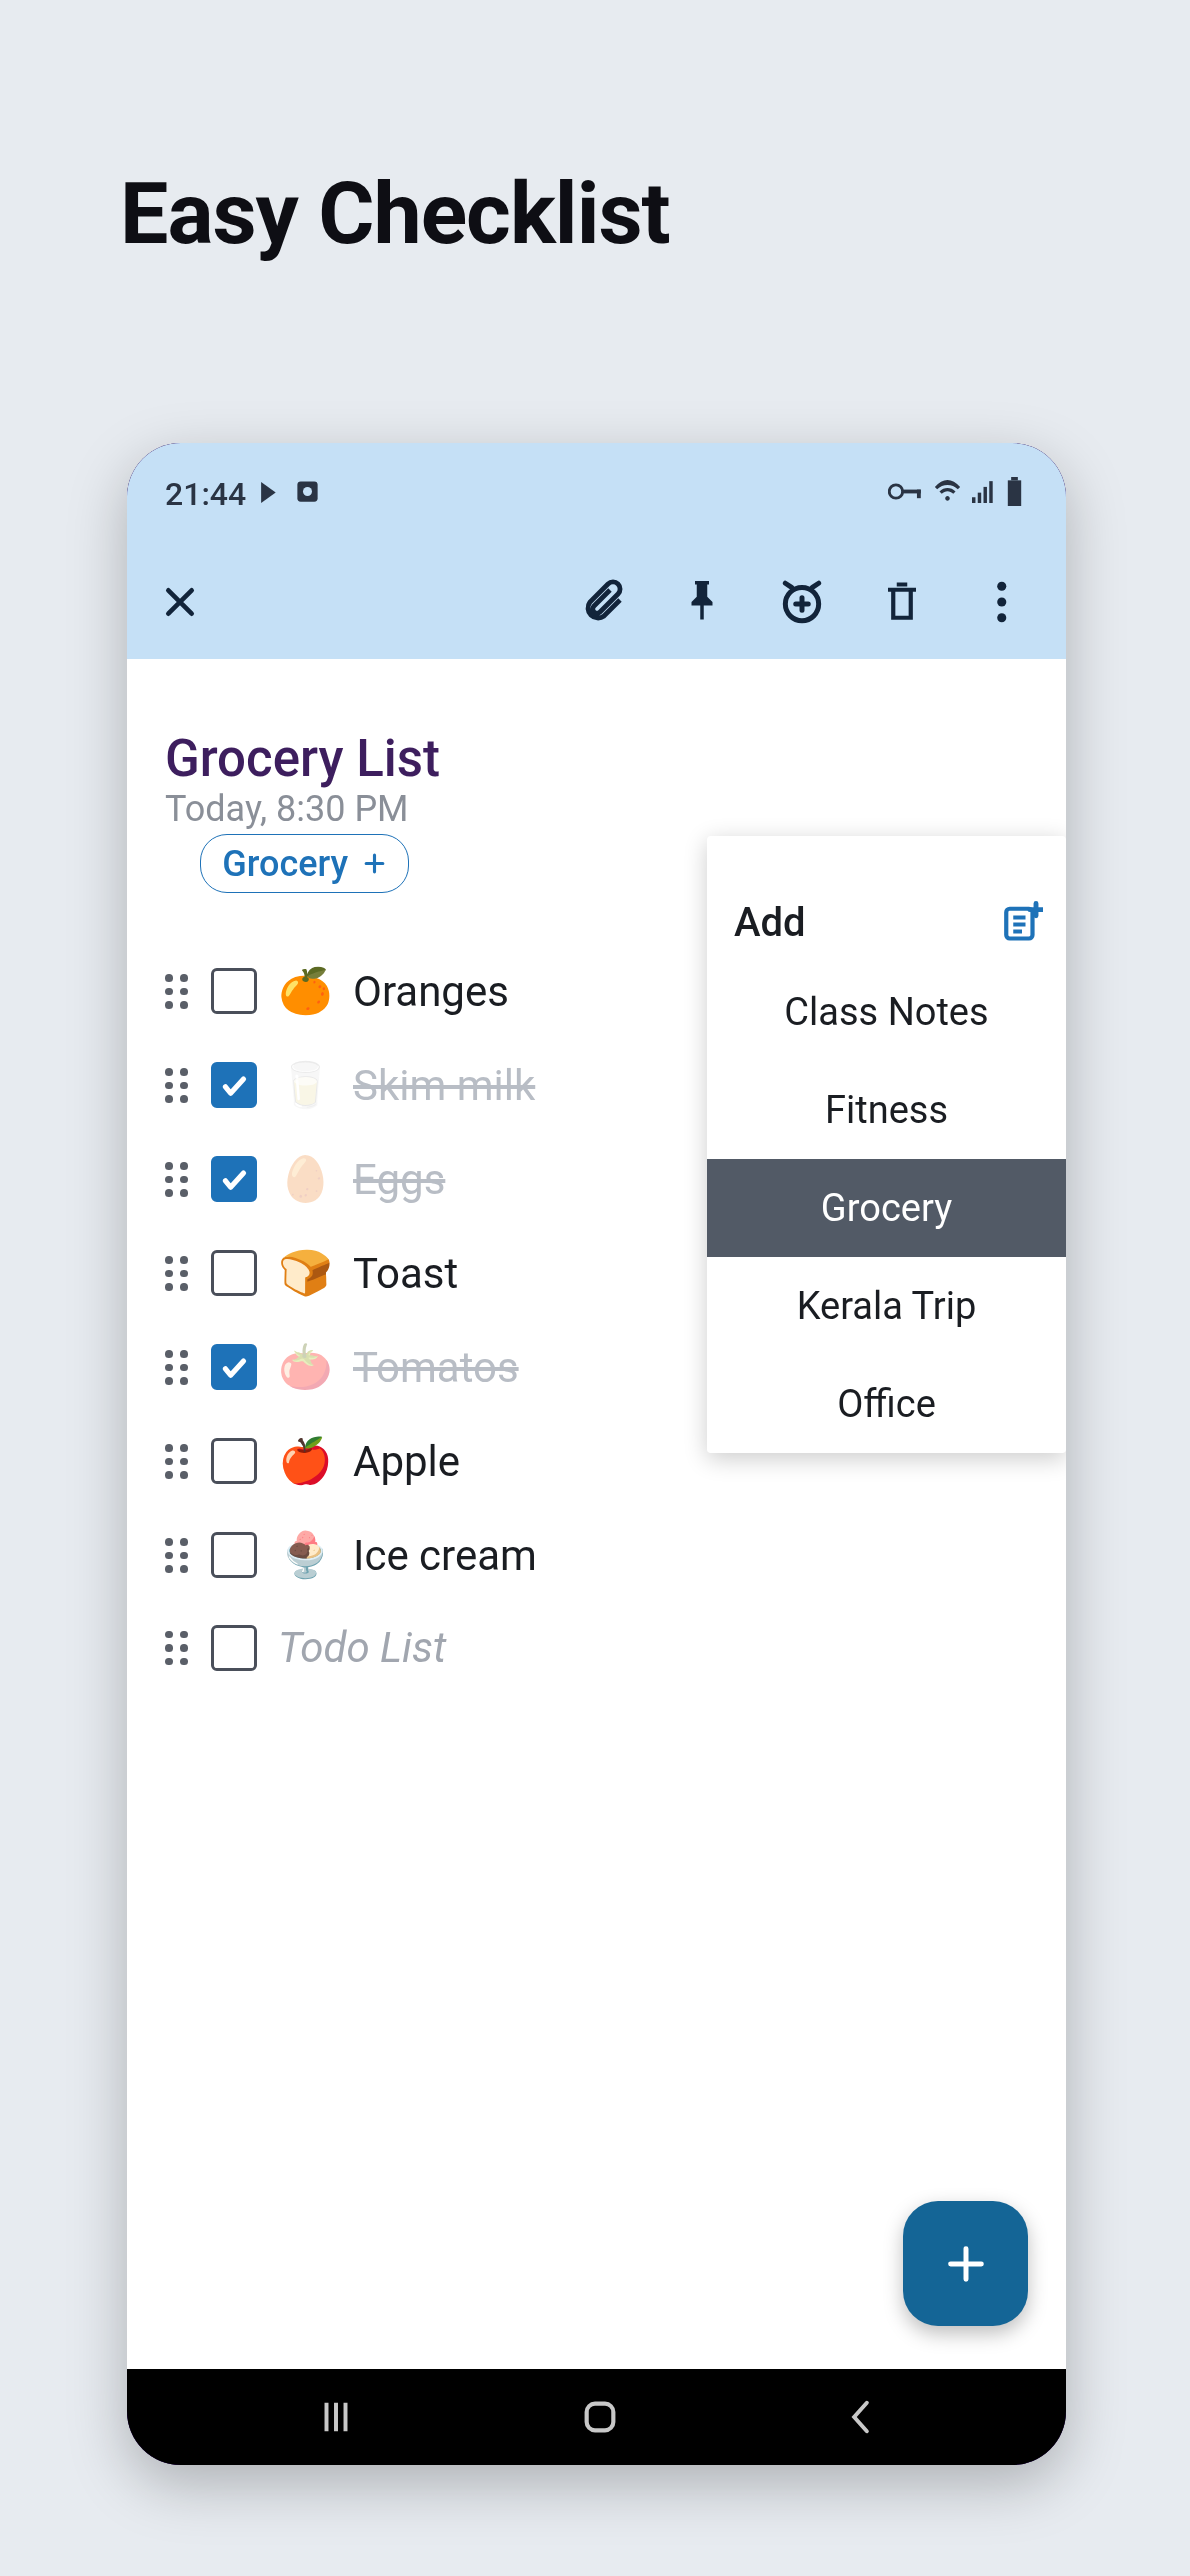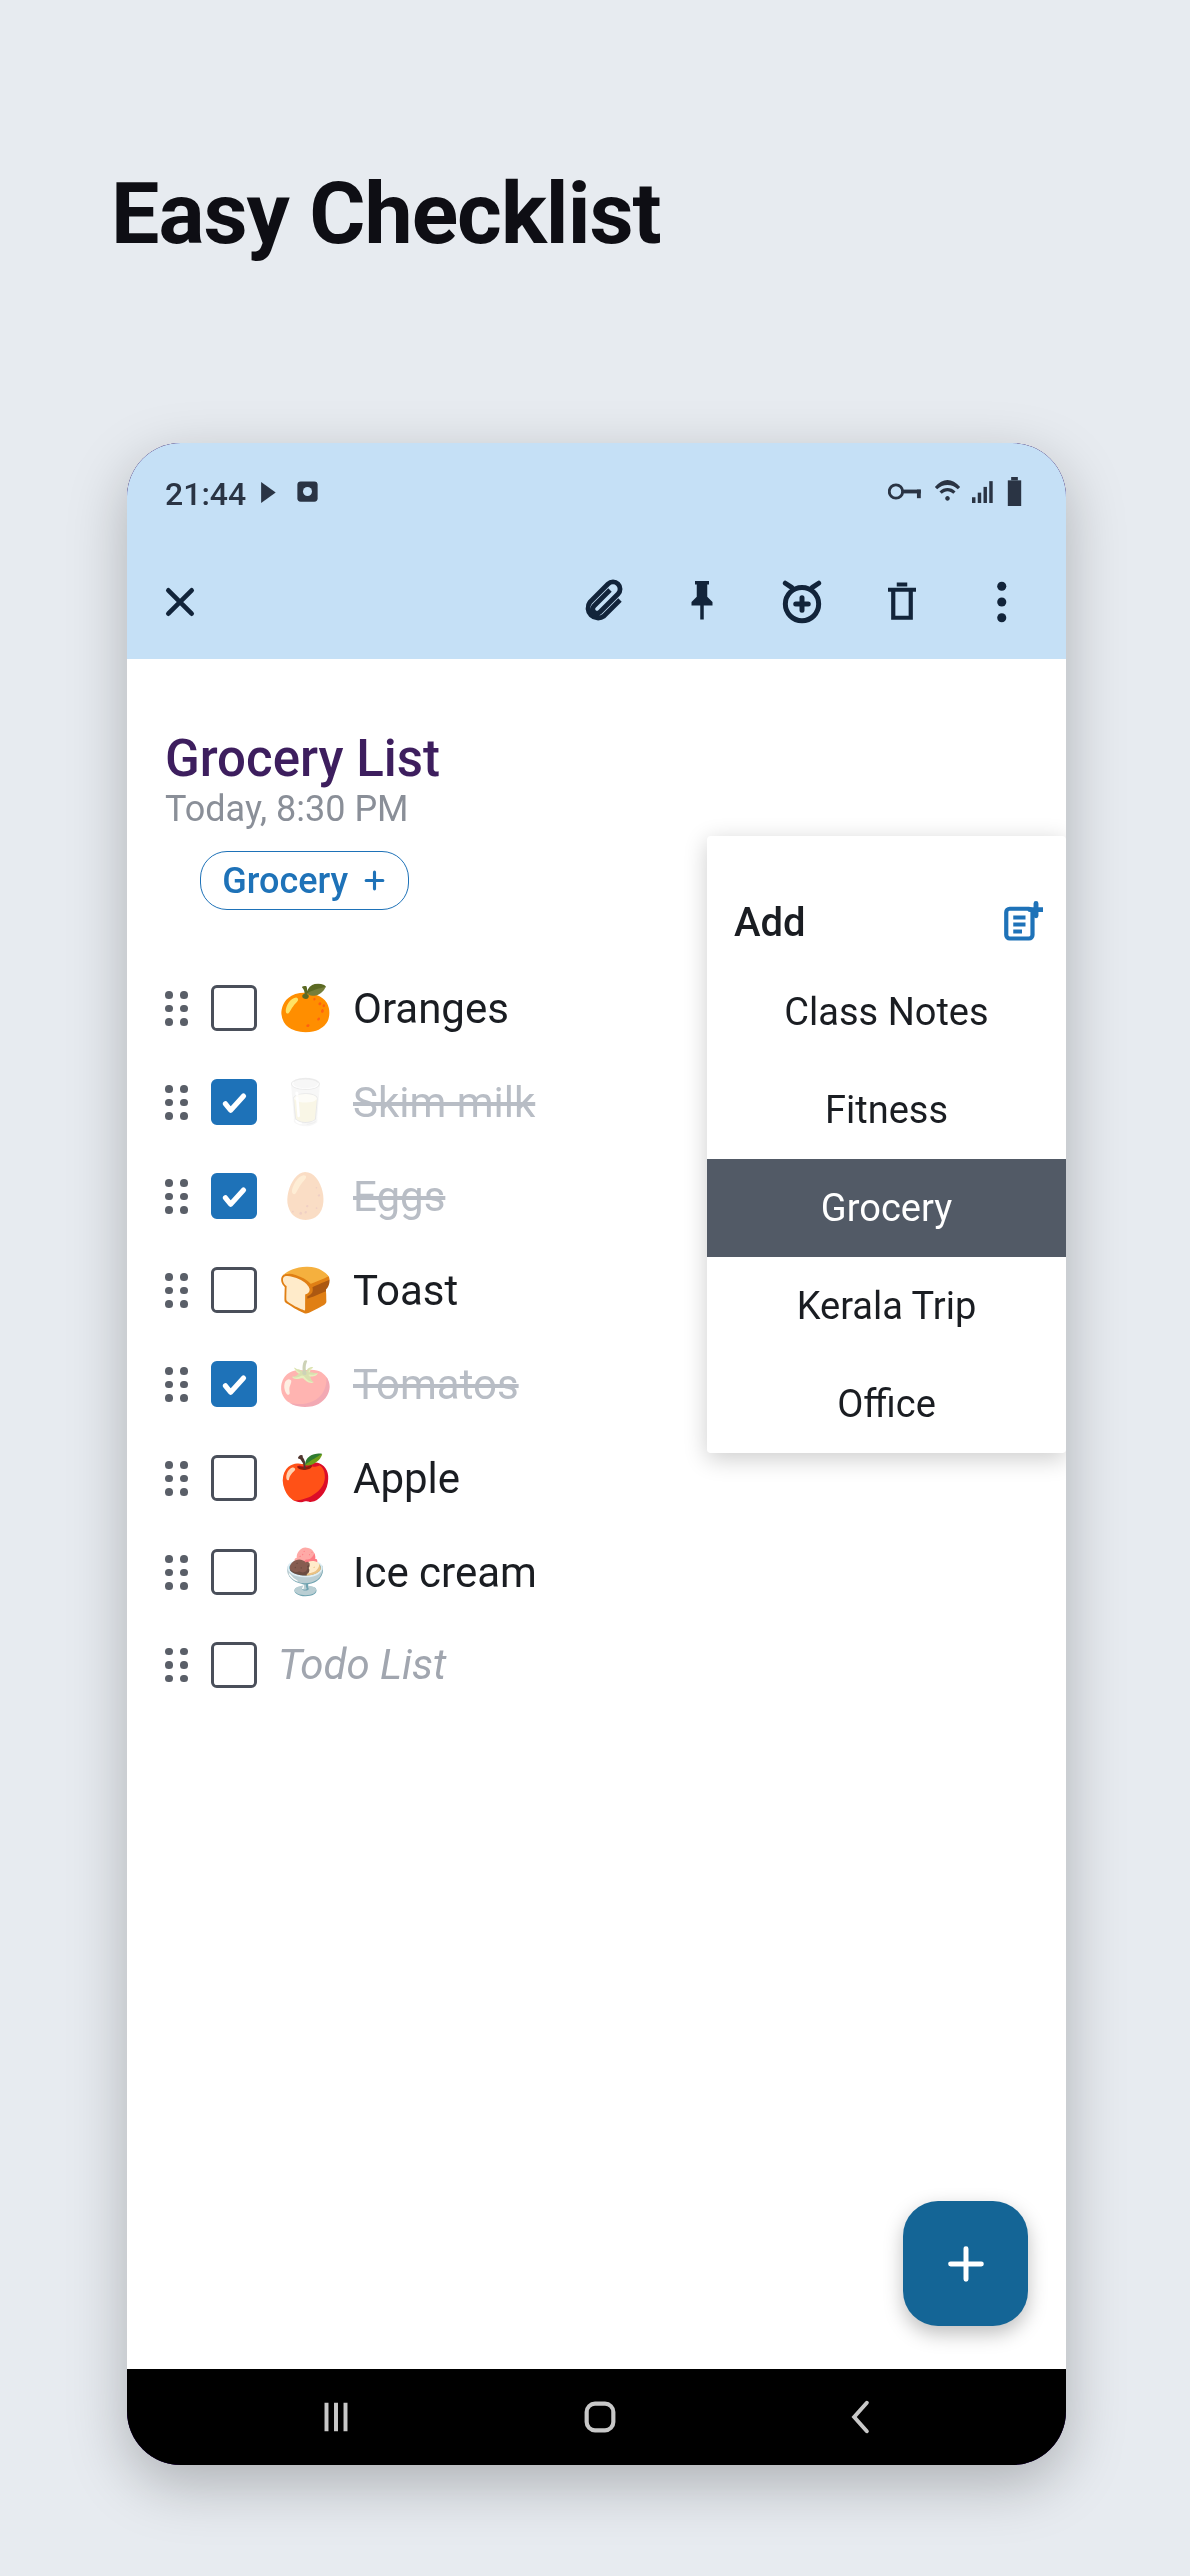--- a/index.html
+++ b/index.html
@@ -6,21 +6,21 @@
   body {
     font-family: -apple-system, BlinkMacSystemFont, 'Segoe UI', Roboto, sans-serif;
     background: #e7ebf0;
     width: 1190px;
     height: 2576px;
     position: relative;
   }
   .hero-title {
     position: absolute;
     top: 163px;
-    left: 111px;
+    left: 120px;
     font-size: 86px;
     font-weight: 700;
     color: #0e0e14;
     letter-spacing: -1px;
   }
   .phone-frame {
     position: absolute;
     top: 443px;
     left: 127px;
     width: 939px;
@@ -104,21 +104,21 @@
     font-weight: 500;
     color: #3d1e5e;
     margin-top: 17px;
   }
   .header-right {
     text-align: right;
   }
   .date-text {
     font-size: 36px;
     color: #8a8f98;
-    margin-bottom: 21px;
+    margin-bottom: 4px;
     text-align: right;
   }
   .tag-pill {
     display: inline-flex;
     align-items: center;
     gap: 13.4px;
     border: 1.9px solid #1e72b8;
     border-radius: 27px;
     padding: 7.7px 21px;
     font-size: 36px;

